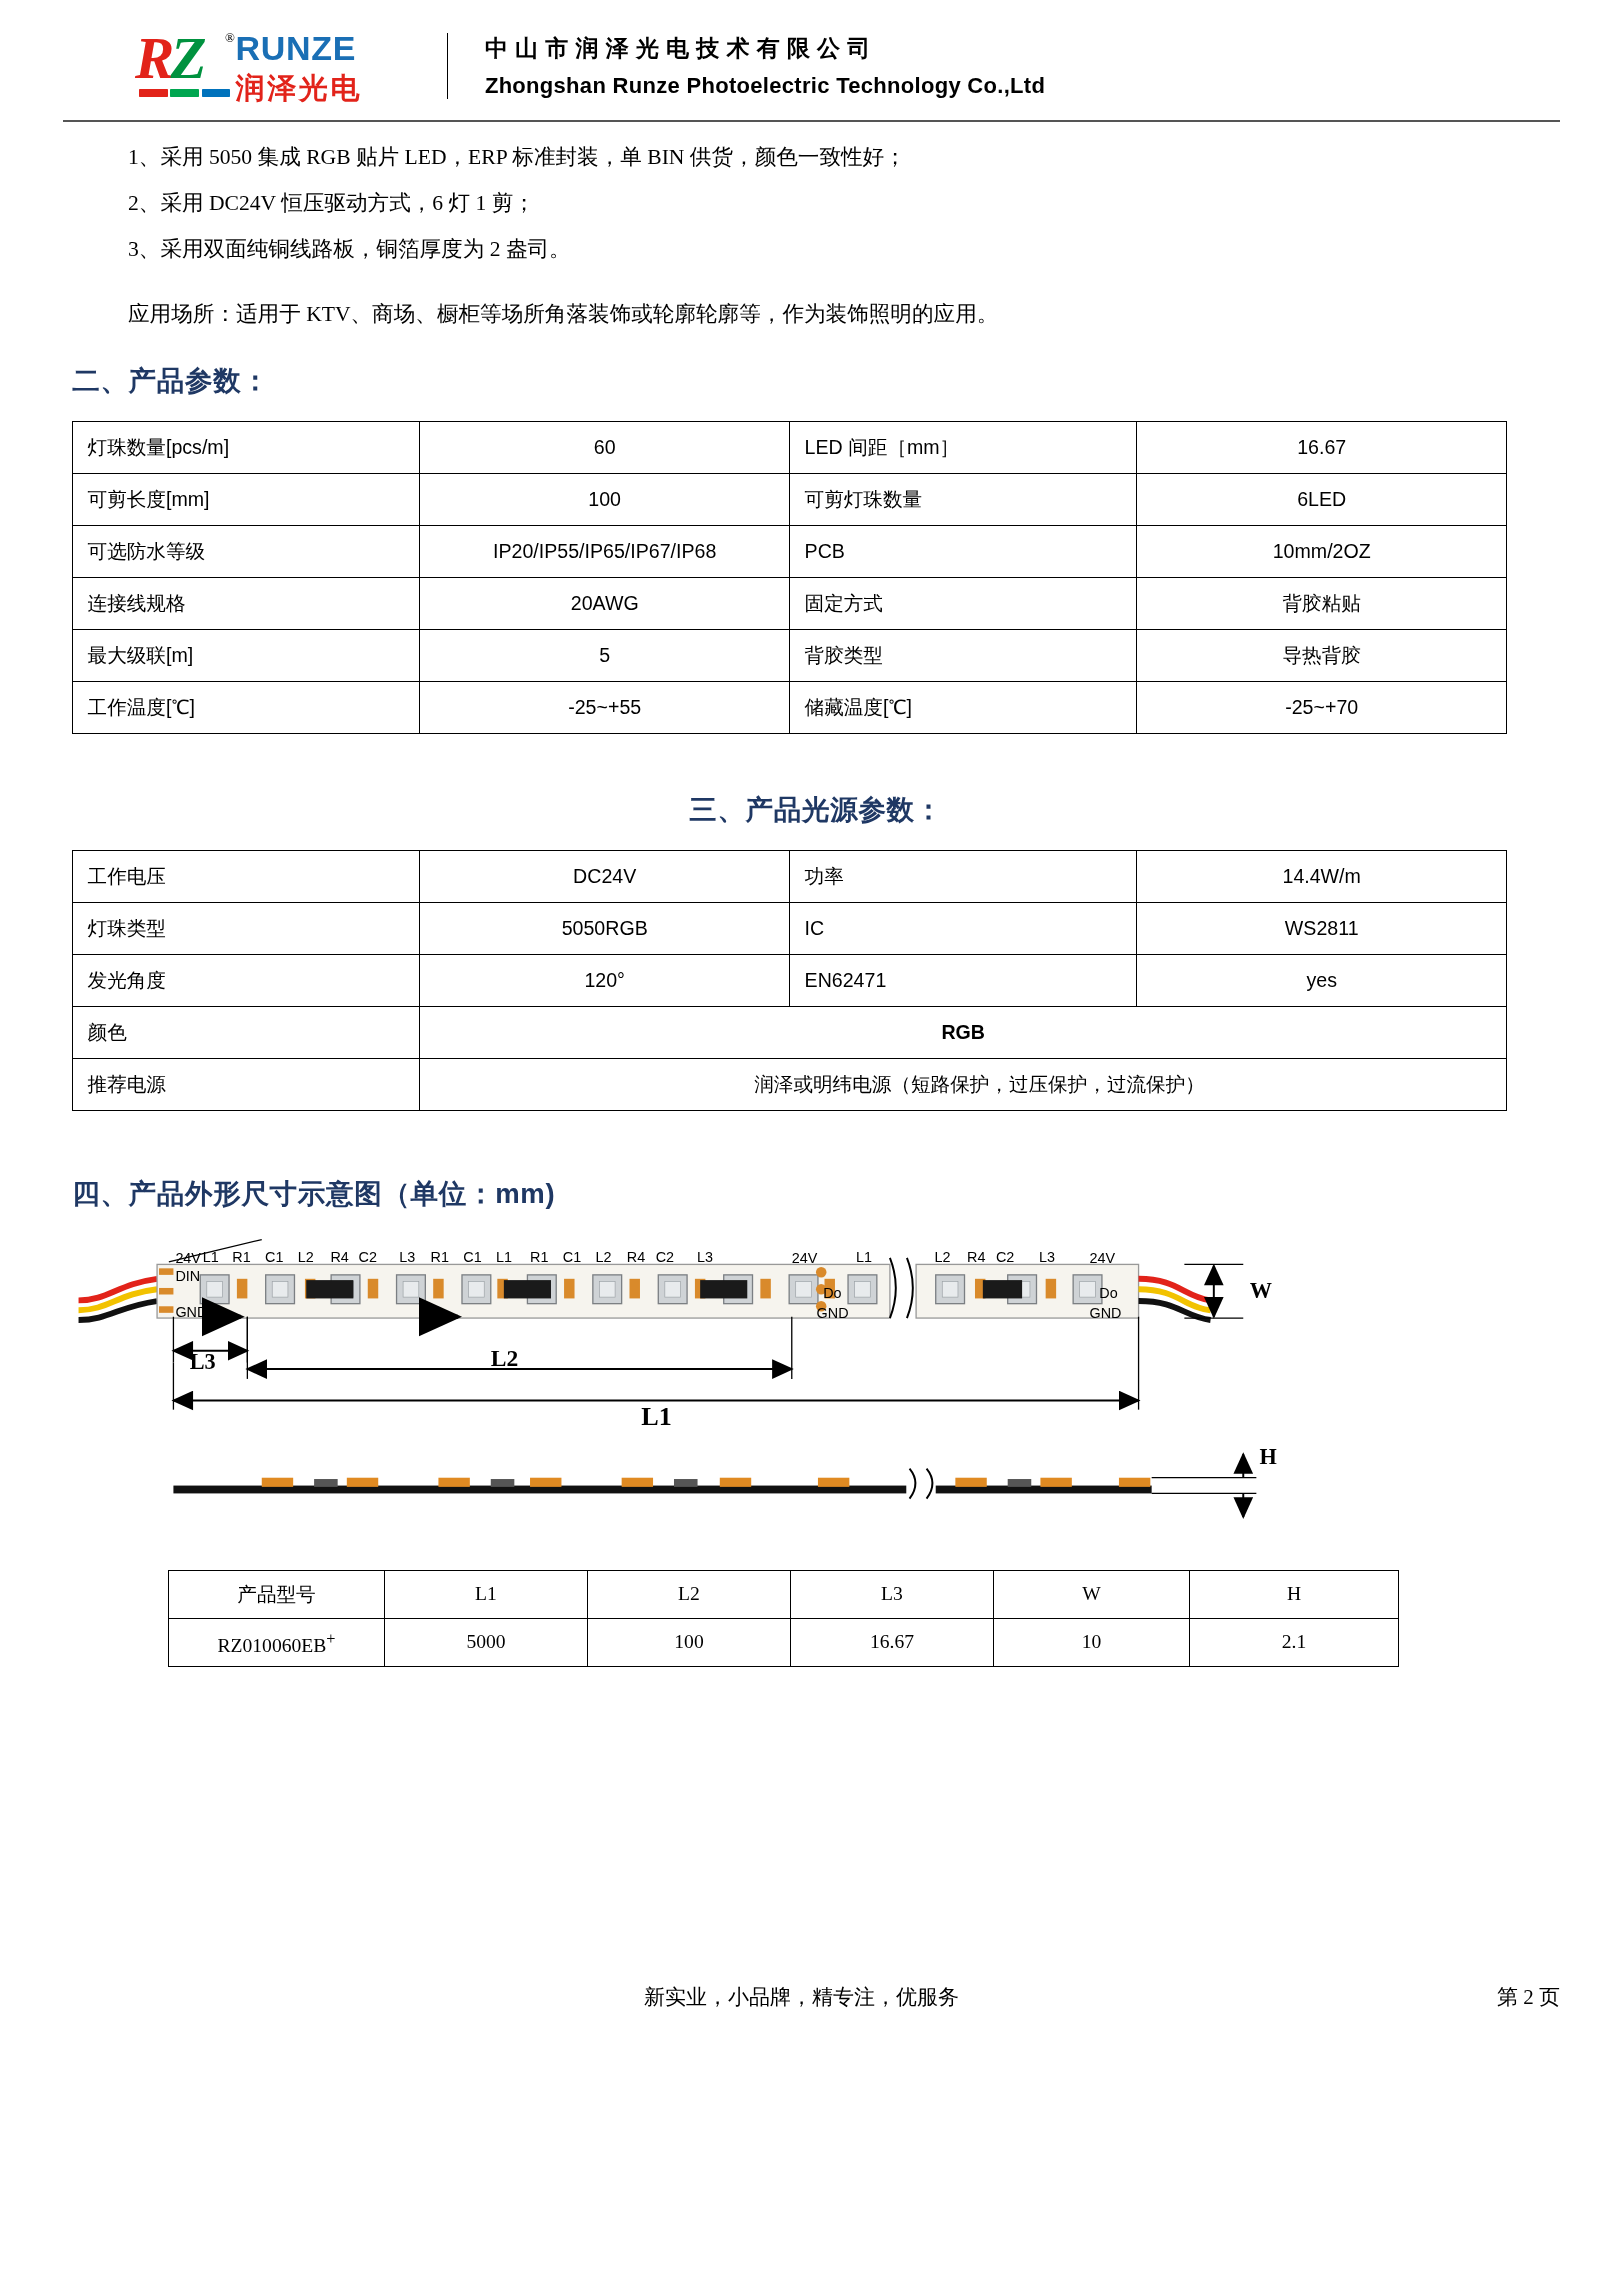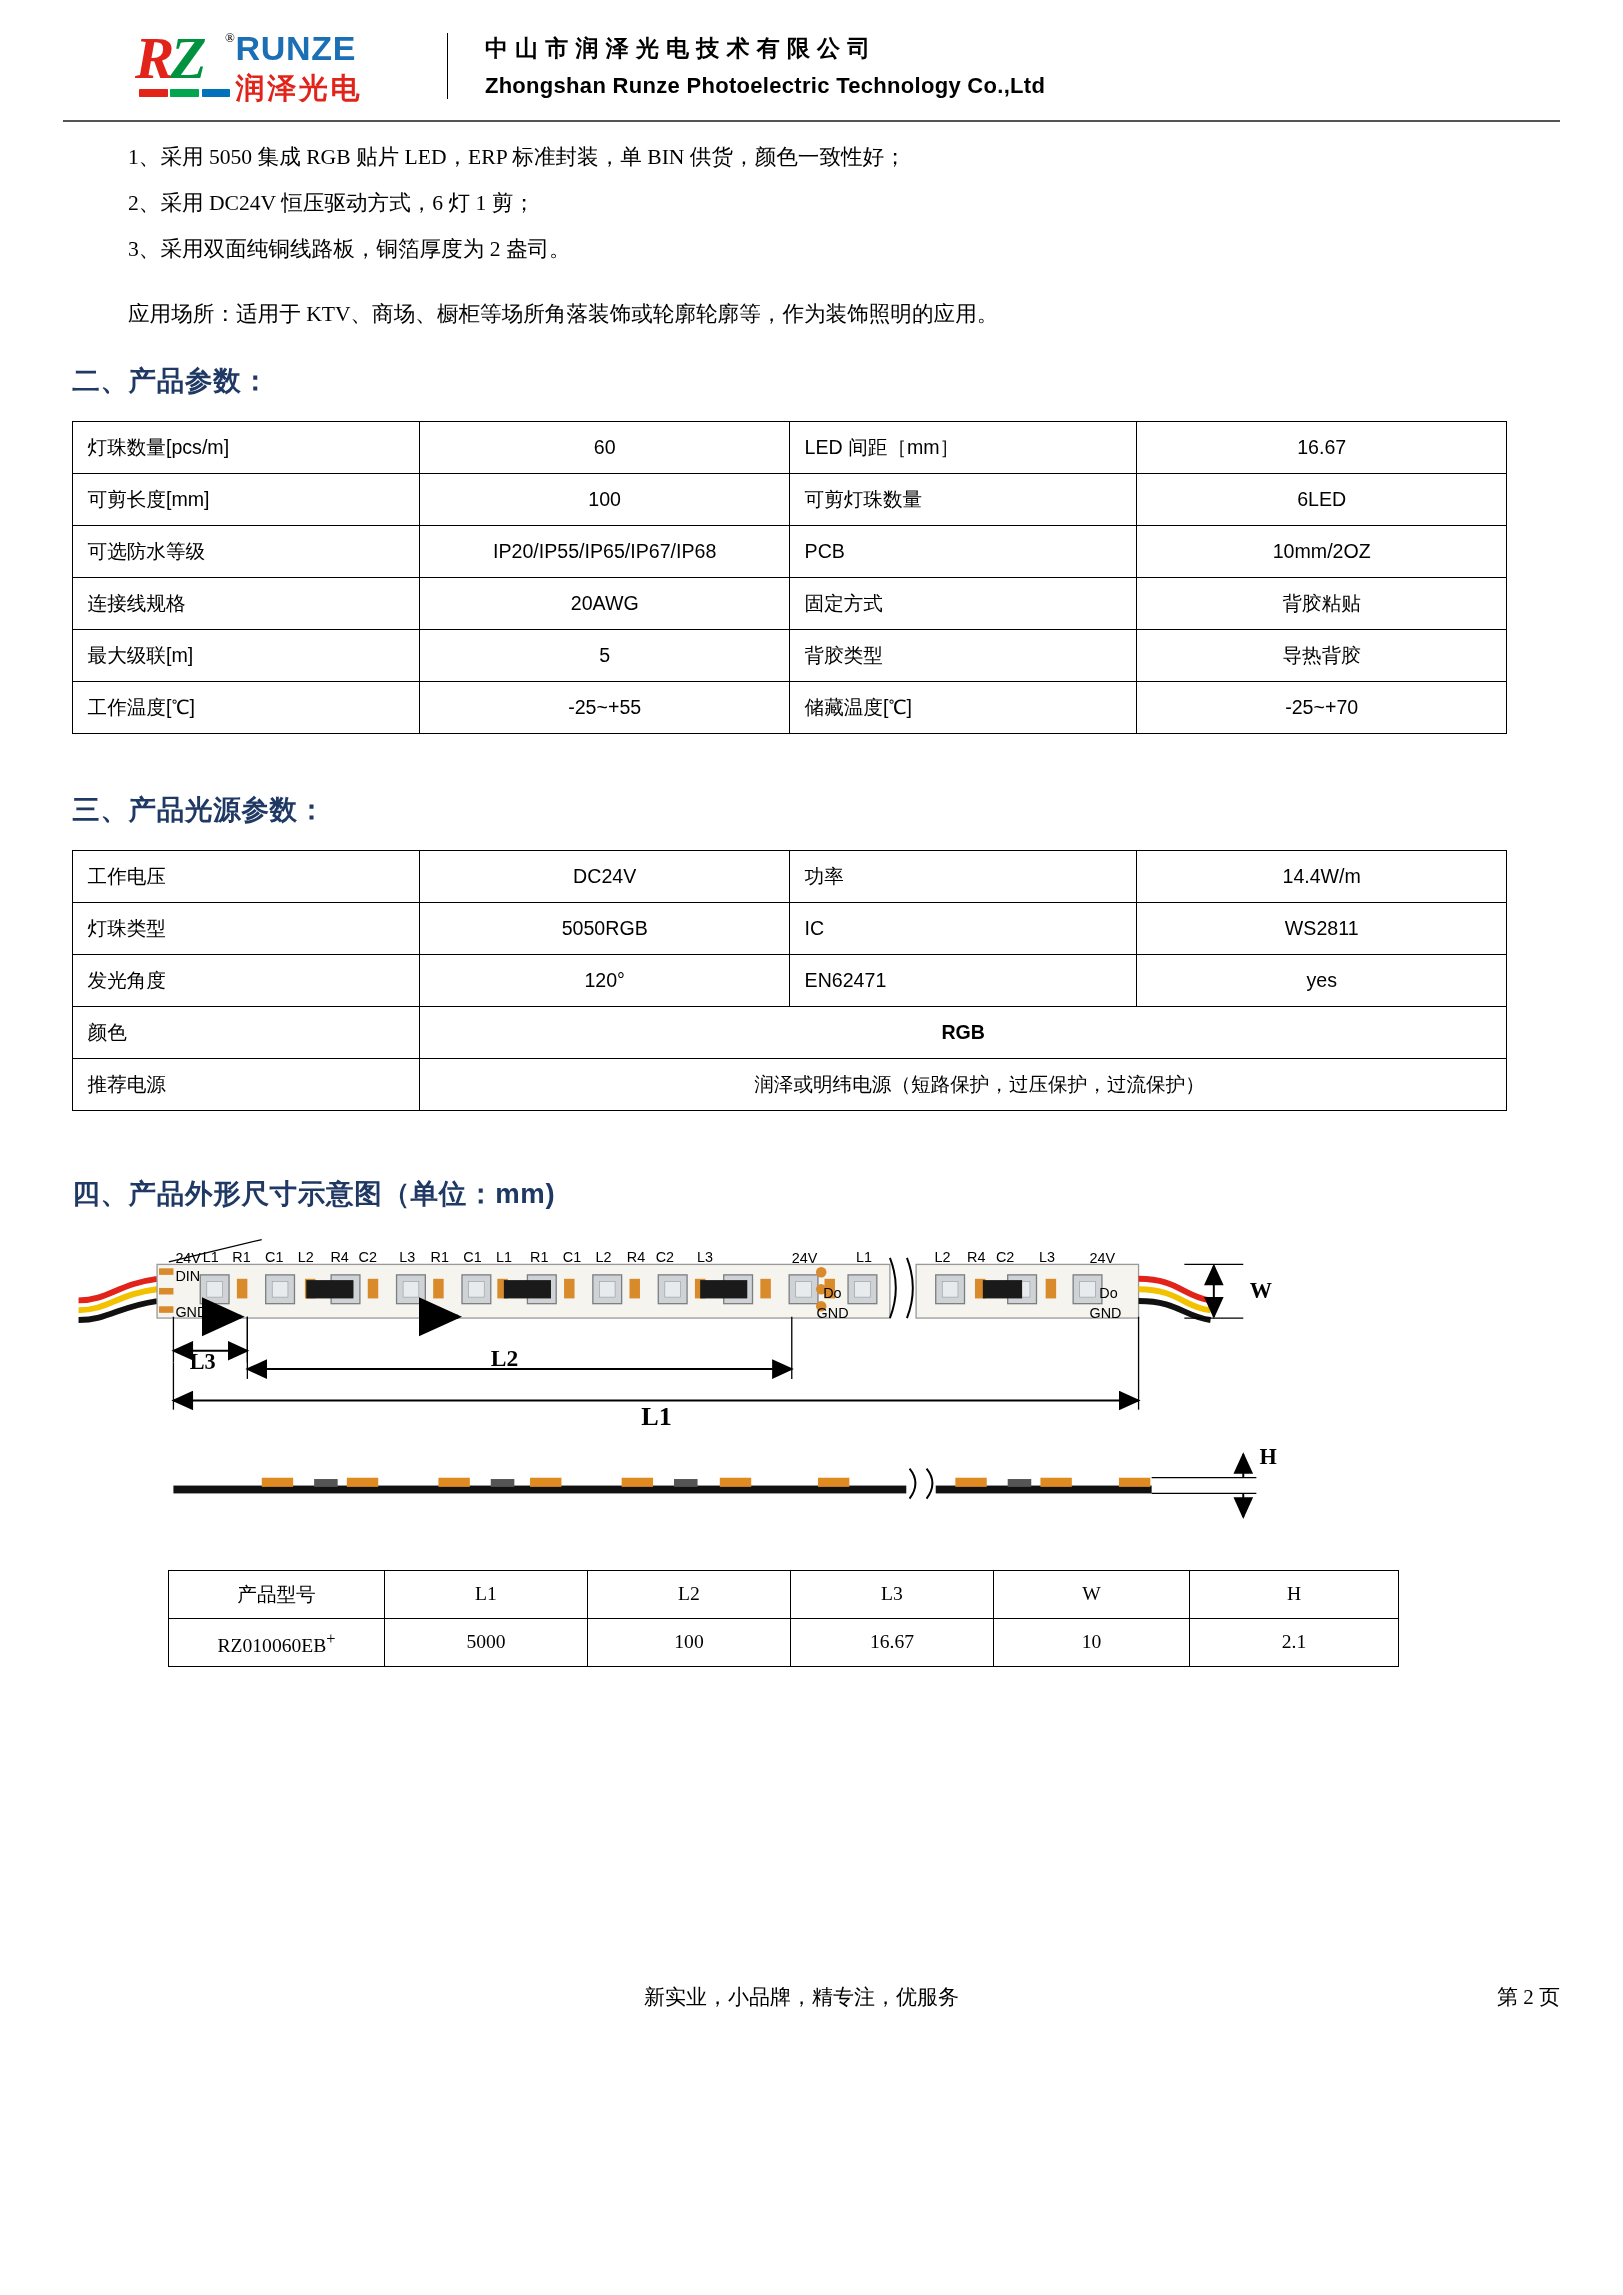--- a/index.html
+++ b/index.html
@@ -279,21 +279,21 @@
       </tr>
       <tr>
         <td class="label">工作温度[℃]</td>
         <td class="val">-25~+55</td>
         <td class="label">储藏温度[℃]</td>
         <td class="val">-25~+70</td>
       </tr>
     </tbody>
   </table>
 
-  <div class="section-title" style="margin-top:58px;">三、产品光源参数：</div>
+  <div class="section-title" style="margin-top:58px;text-align:center;">三、产品光源参数：</div>
   <table class="spec">
     <colgroup>
       <col style="width:347px">
         <col style="width:370px">
         <col style="width:347px">
         <col style="width:370px">
     </colgroup>
     <tbody>
       <tr>
         <td class="label">工作电压</td>

